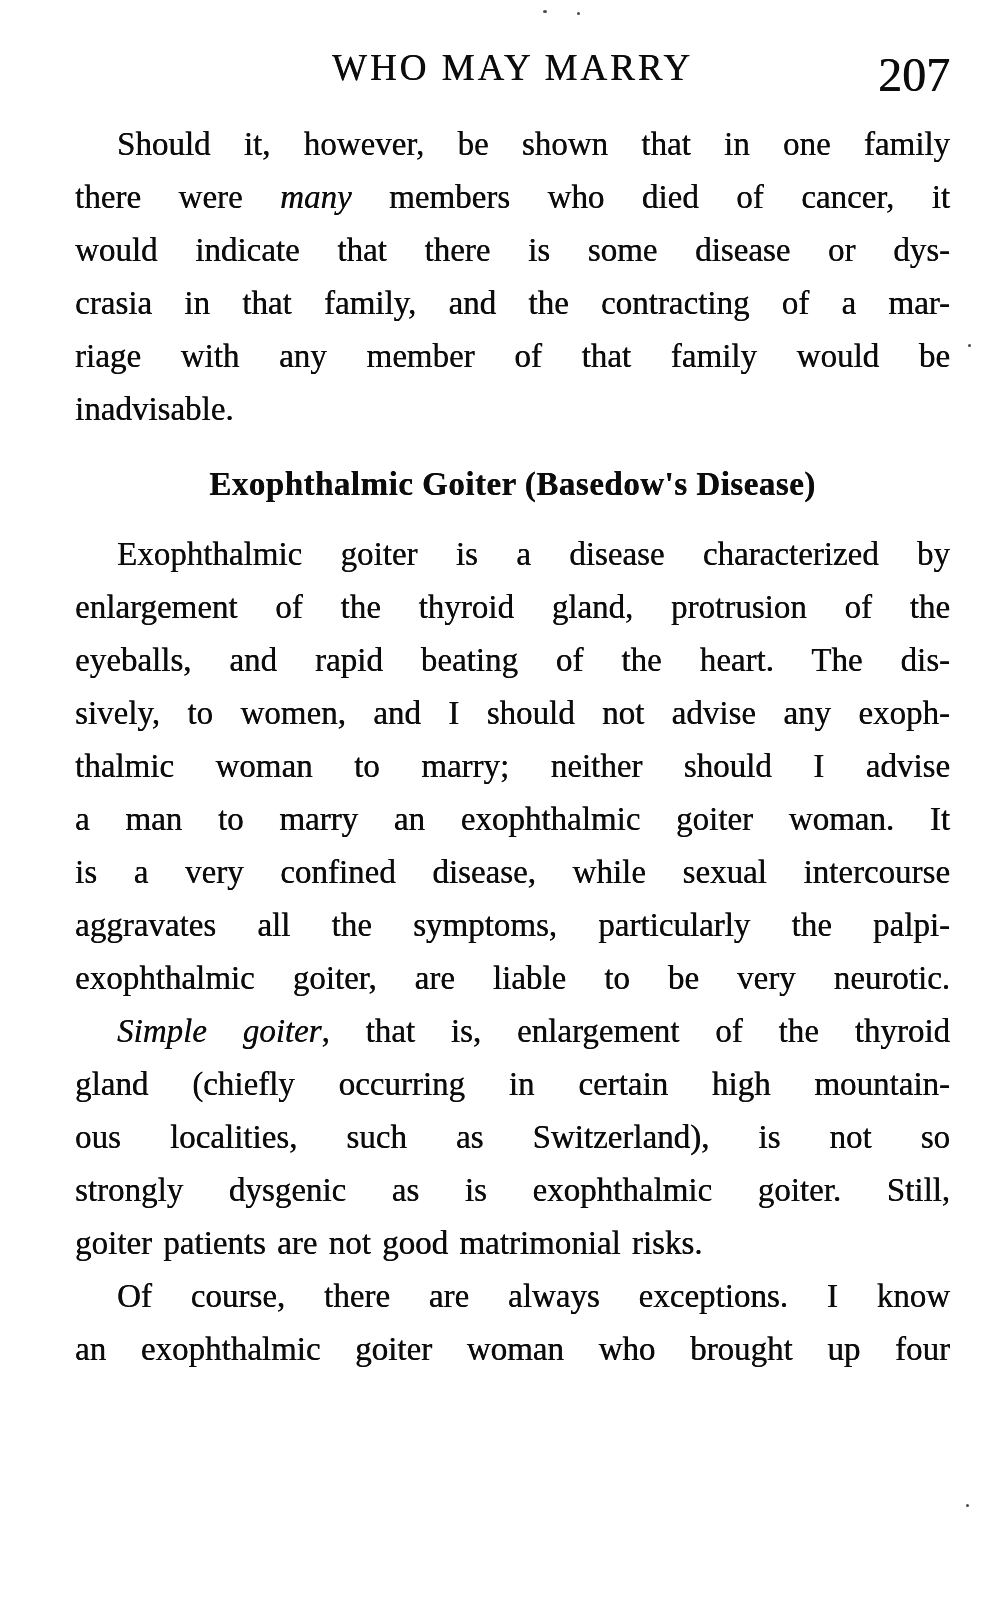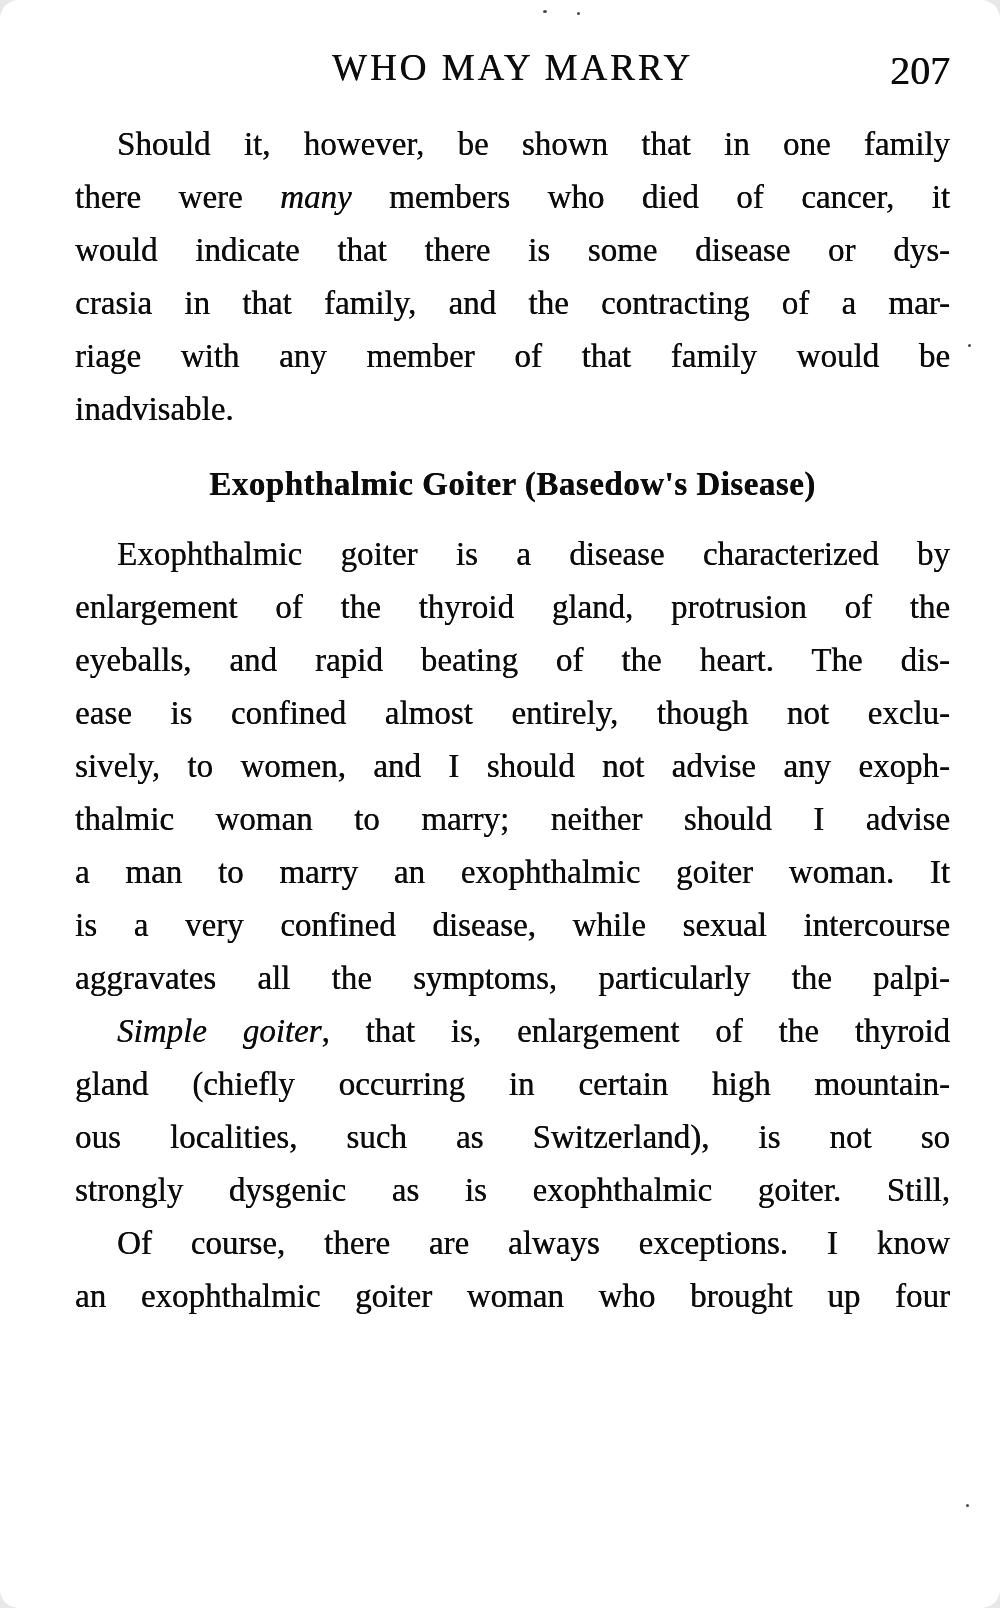--- a/index.html
+++ b/index.html
@@ -1,33 +1,32 @@
 <!DOCTYPE html>
 <html><head>
 <meta charset="utf-8">
 <style>
   html,body { margin:0; padding:0; background:#e8e8e8; }
   .page {
     position:relative; width:1000px; height:1608px;
     background:#ffffff; overflow:hidden;
     font-family:"Liberation Serif","DejaVu Serif",serif;
     color:#0c0c0c;
-    border-radius:19px;
   }
   .text-col { position:absolute; left:75px; width:875px; }
 
   
   .running-header { top:46px; height:46px; }
   .header-title {
     display:block; text-align:center;
     font-size:37px; letter-spacing:3px;
     text-shadow:0.4px 0 0 currentColor;
   }
   .page-number {
-    position:absolute; right:0; top:1px; font-size:40px;
+    position:absolute; right:0; top:1px; font-size:48px;
     text-shadow:0.4px 0 0 currentColor;
   }
 
   
   .line {
     font-size:33px; line-height:53px; word-spacing:3px;
     text-shadow:0.35px 0 0 currentColor;
     white-space:normal;
   }
   .j { text-align:justify; text-align-last:justify; text-justify:inter-word; }
@@ -73,29 +72,30 @@
     <div class="line">inadvisable.</div>
   </section>
 
   <h2 class="section-heading">Exophthalmic Goiter (Basedow's Disease)</h2>
 
   <section class="text-col" id="flow2" style="position:absolute;">
 
     <div class="line j indent">Exophthalmic goiter is a disease characterized by</div>
     <div class="line j">enlargement of the thyroid gland, protrusion of the</div>
     <div class="line j">eyeballs, and rapid beating of the heart. The dis-</div>
-    <div class="line j">ease is confined almost entirely, though not exclu-</div>
     <div class="line j">sively, to women, and I should not advise any exoph-</div>
     <div class="line j">thalmic woman to marry; neither should I advise</div>
     <div class="line j">a man to marry an exophthalmic goiter woman. It</div>
     <div class="line j">is a very confined disease, while sexual intercourse</div>
     <div class="line j">aggravates all the symptoms, particularly the palpi-</div>
+    <div class="line j">exophthalmic goiter, are liable to be very neurotic.</div>
 
     <div class="line j indent"><span></span><span class="italic">Simple goiter</span><span>, that is, enlargement of the thyroid</span></div>
     <div class="line j">gland (chiefly occurring in certain high mountain-</div>
     <div class="line j">ous localities, such as Switzerland), is not so</div>
     <div class="line j">strongly dysgenic as is exophthalmic goiter. Still,</div>
+    <div class="line">goiter patients are not good matrimonial risks.</div>
 
     <div class="line j indent">Of course, there are always exceptions. I know</div>
     <div class="line j">an exophthalmic goiter woman who brought up four</div>
   </section>
 
 </div>
 
 </body></html>

